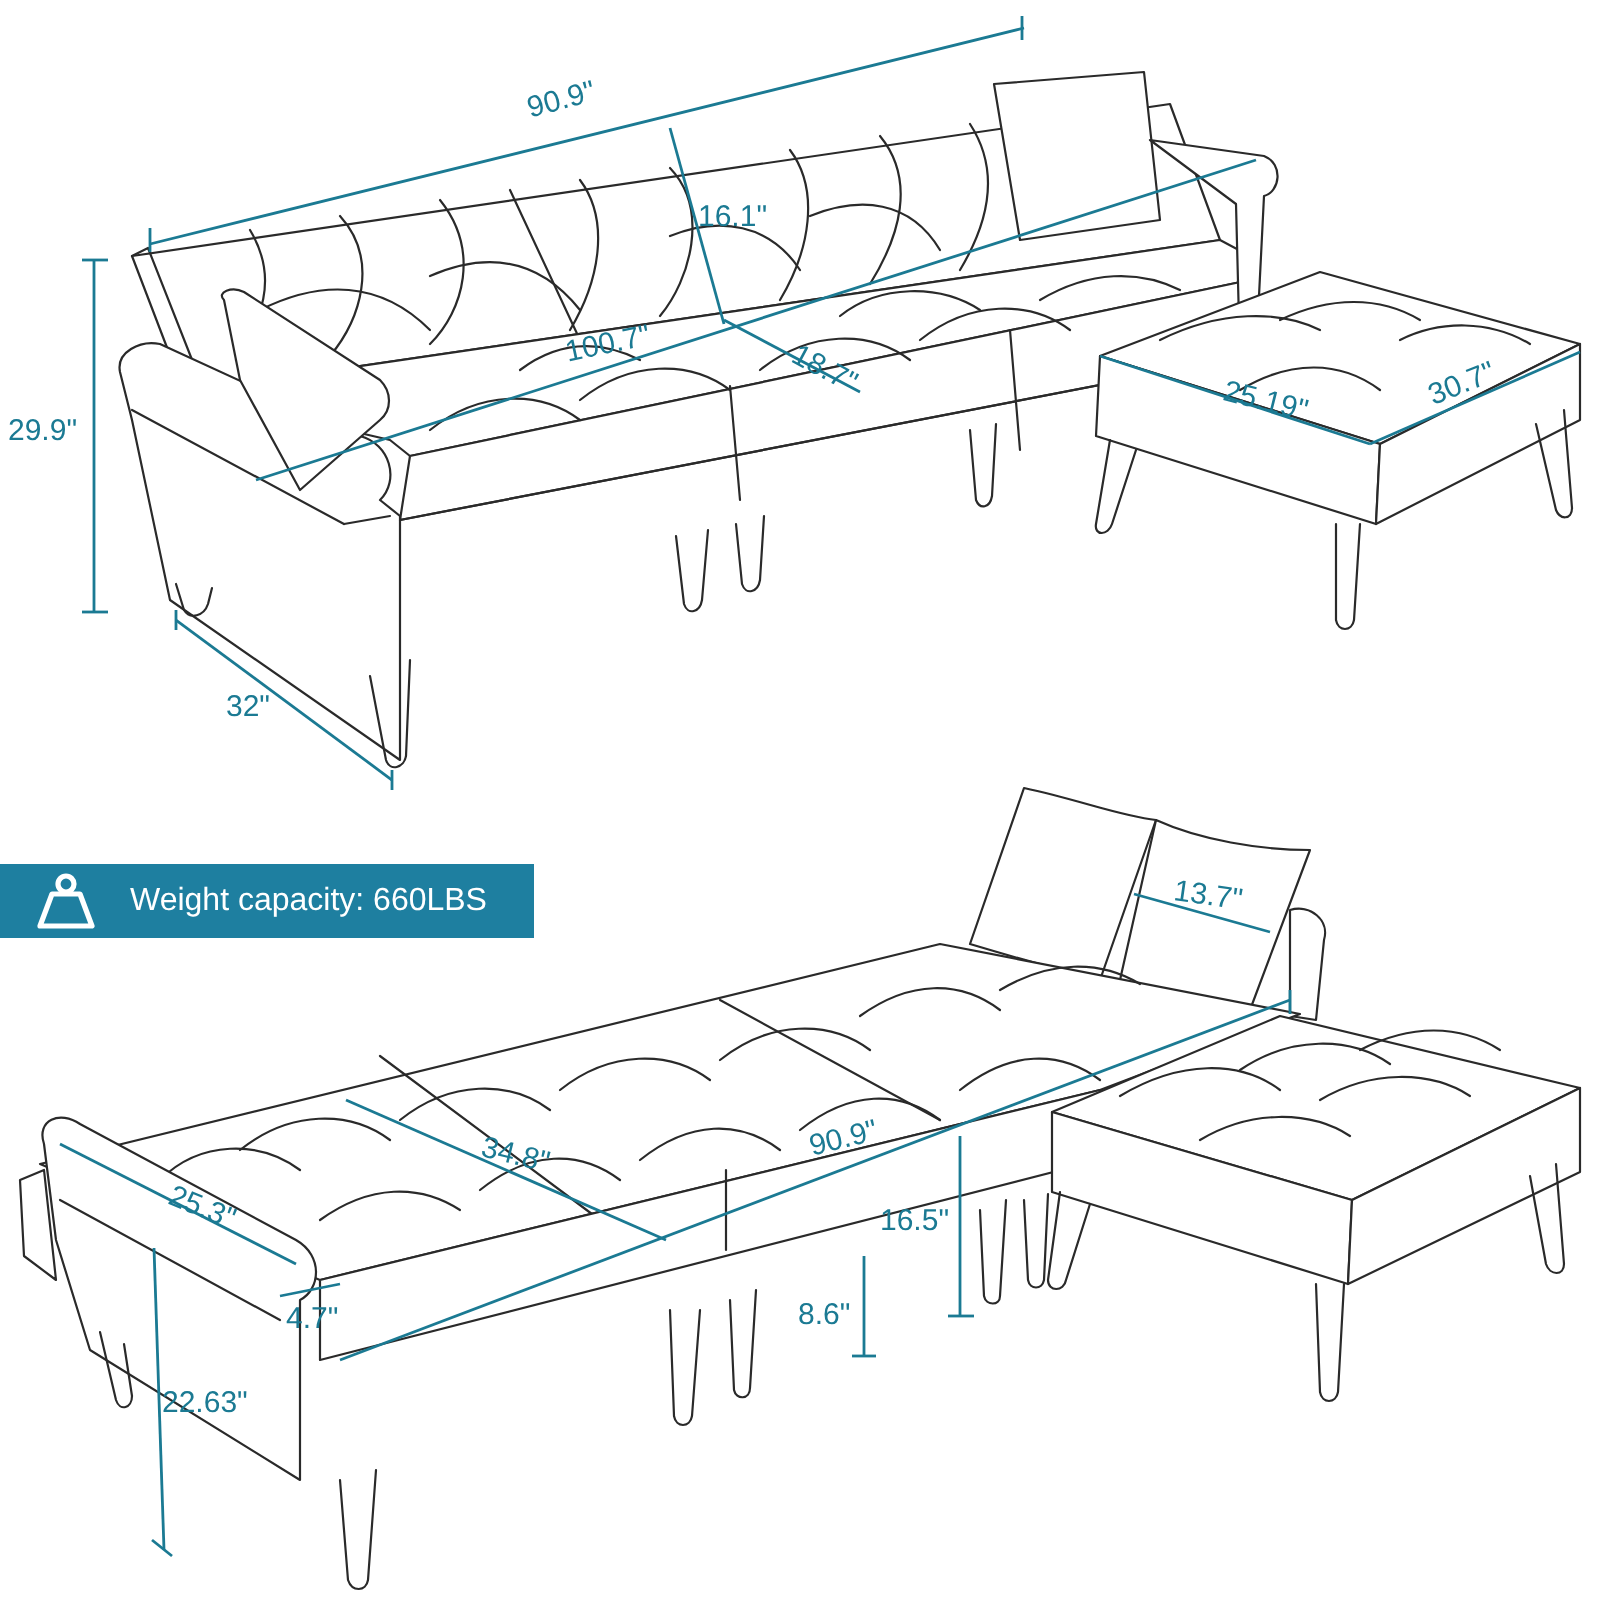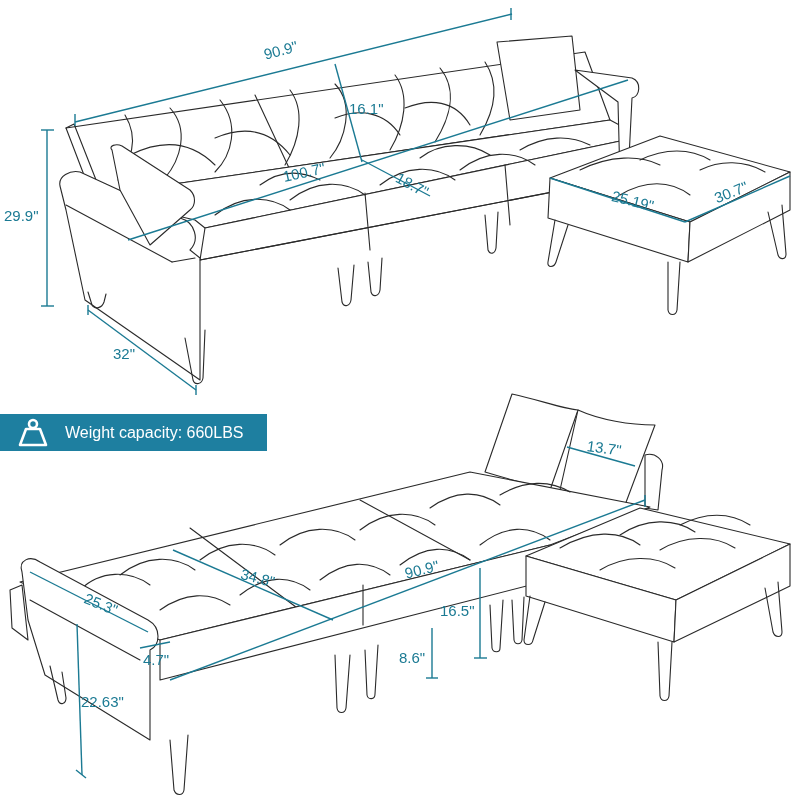--- a/index.html
+++ b/index.html
@@ -2,21 +2,21 @@
 <html><head>
 <meta charset="utf-8">
 <style>
   html, body { margin: 0; padding: 0; background: #ffffff; }
   body { width: 800px; height: 800px; position: relative; overflow: hidden; font-family: "Liberation Sans", sans-serif; }
   #stage { position: absolute; left: 0; top: 0; width: 800px; height: 800px; }
   .ln { fill: none; stroke: #2a2a2a; stroke-width: 1.1; stroke-linejoin: round; stroke-linecap: round; }
   .fl { fill: #ffffff; stroke: #2a2a2a; stroke-width: 1.1; stroke-linejoin: round; }
   .dim { fill: none; stroke: #1b7a93; stroke-width: 1.4; }
   .lbl { position: absolute; color: #1b7a93; font-size: 15px; white-space: nowrap; transform-origin: left center; }
-  .banner { position: absolute; left: 0; top: 414px; width: 267px; height: 37px; background: #1e7fa0; display: flex; align-items: center; }
+  .banner { position: absolute; left: 0; top: 432px; width: 267px; height: 37px; background: #1e7fa0; display: flex; align-items: center; }
   .banner-icon { width: 32px; height: 30px; margin-left: 17px; margin-right: 16px; }
   .banner-text { color: #ffffff; font-size: 16px; }
 </style>
 </head>
 <body>
 
 <div id="stage">
 <svg width="800" height="800" viewBox="0 0 800 800" xmlns="http://www.w3.org/2000/svg">
 
   <g>

